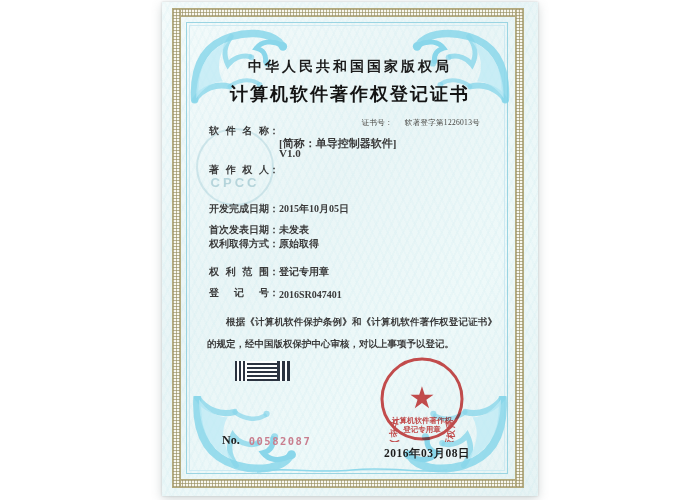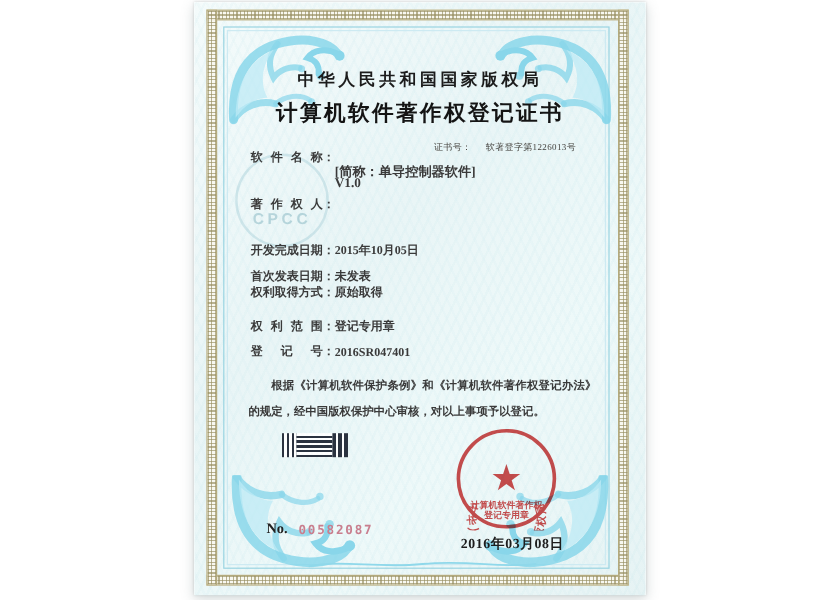--- a/index.html
+++ b/index.html
@@ -96,21 +96,21 @@
     color:rgba(130,180,192,.5);margin-bottom:14px;
   }
   
   .seal{position:absolute;left:217px;top:354px;width:86px;height:86px;z-index:5;
     mix-blend-mode:multiply;opacity:.9;}
   
   .issue-date{
     position:absolute;left:222px;top:428px;z-index:6;
     font-size:11.5px;font-weight:bold;color:#1d1d1d;letter-spacing:.5px;margin-top:16px;
   }
-  .serial{position:absolute;left:60px;top:431px;display:flex;align-items:flex-end;}
+  .serial{position:absolute;left:60px;top:431px;display:flex;align-items:center;}
   .serial .no{font-size:12px;font-weight:bold;color:#222;}
   .serial .num{
     margin-left:9px;font-family:"DejaVu Sans Mono","Liberation Mono",monospace;
     font-size:10.5px;letter-spacing:1.5px;color:#c97e8e;font-weight:bold;
   }
 </style>
 </head>
 <body>
 
 <div class="paper">
@@ -239,21 +239,21 @@
       <span>：</span>
     <span class="fvalue">登记专用章</span>
   </div>
 
   <div class="frow" style="top:284px">
     <span class="flabel">登记号</span>
       <span>：</span>
     <span class="fvalue">2016SR047401</span>
   </div>
 
-  <div class="statement">根据《计算机软件保护条例》和《计算机软件著作权登记办法》的规定，经中国版权保护中心审核，对以上事项予以登记。</div>
+  <div class="statement">根据《计算机软件保护条例》和《计算机软件著作权登记证书》的规定，经中国版权保护中心审核，对以上事项予以登记。</div>
 
   <div class="barcode">
     <div class="bc-side"></div>
     <div class="bc-mid"></div>
     <div class="bc-side r"></div>
   </div>
 
   <svg class="seal" viewBox="0 0 86 86">
     <circle cx="43" cy="43" r="40" fill="none" stroke="#cf3a3a" stroke-width="3"></circle>
     <defs>

